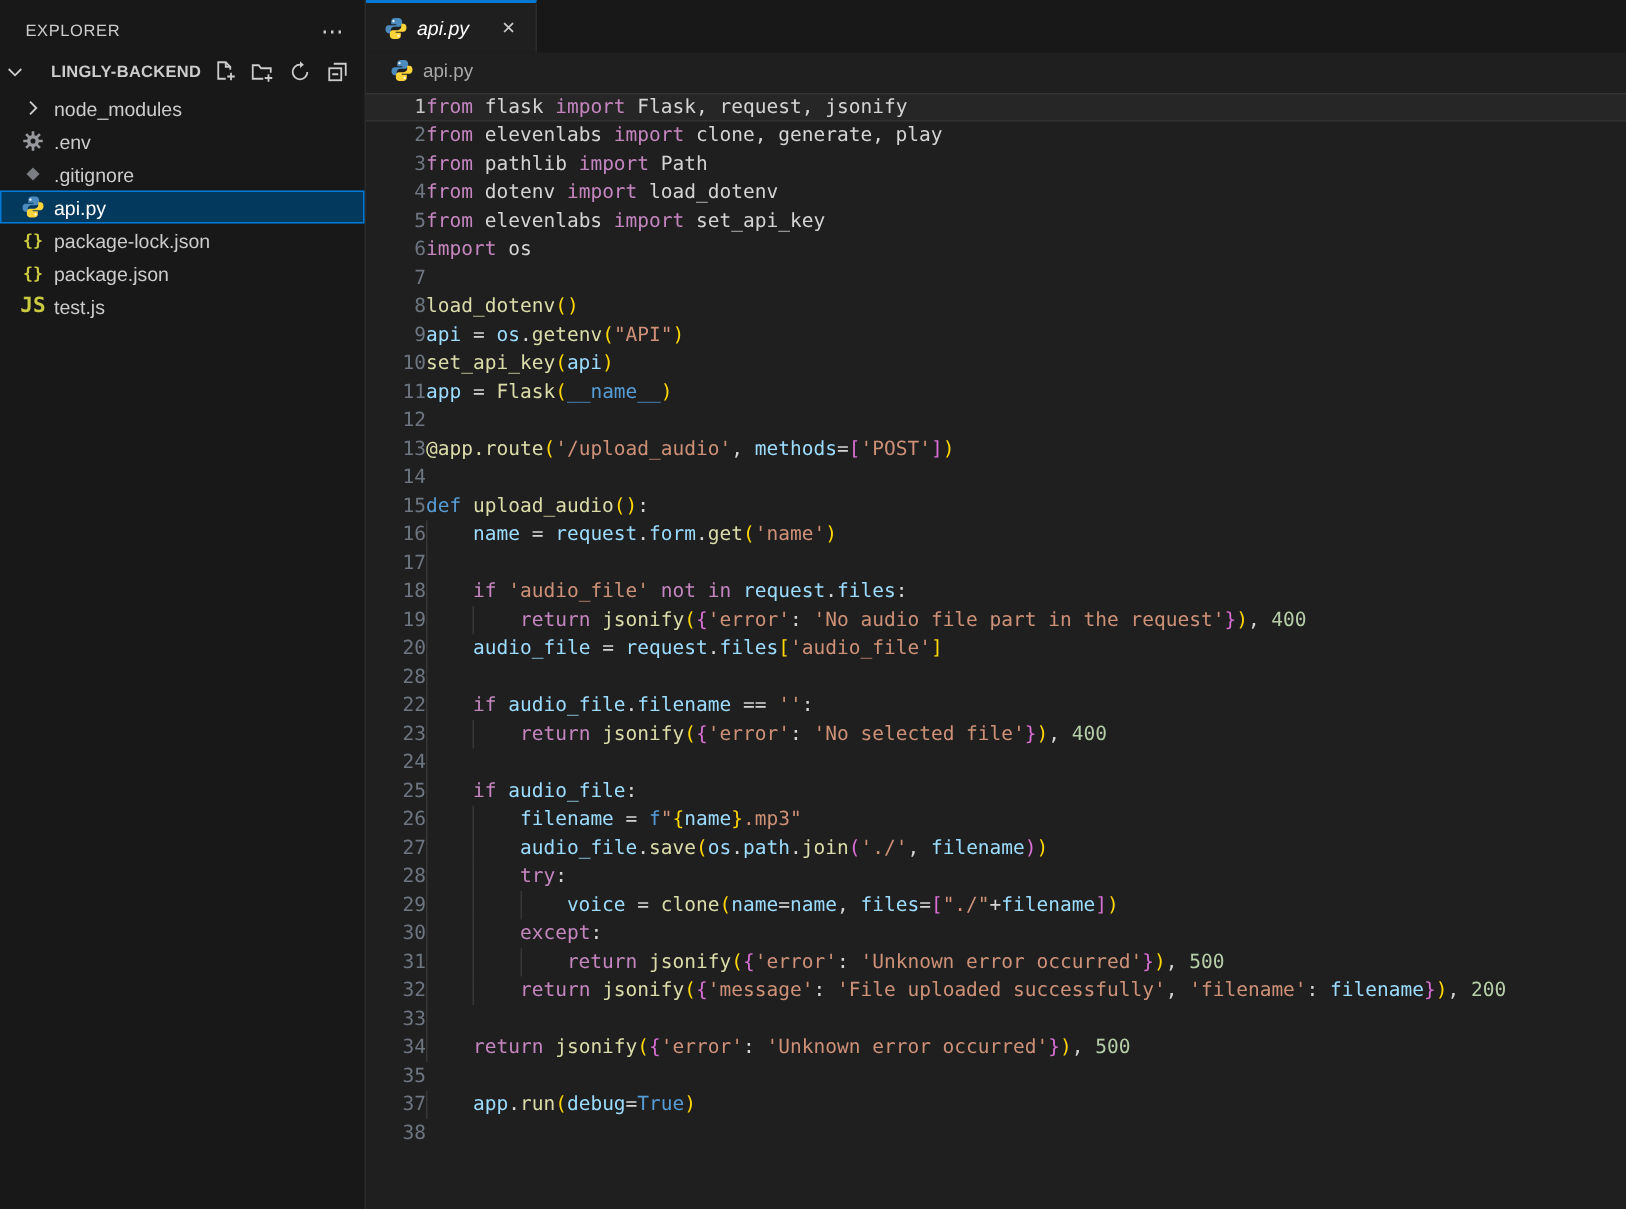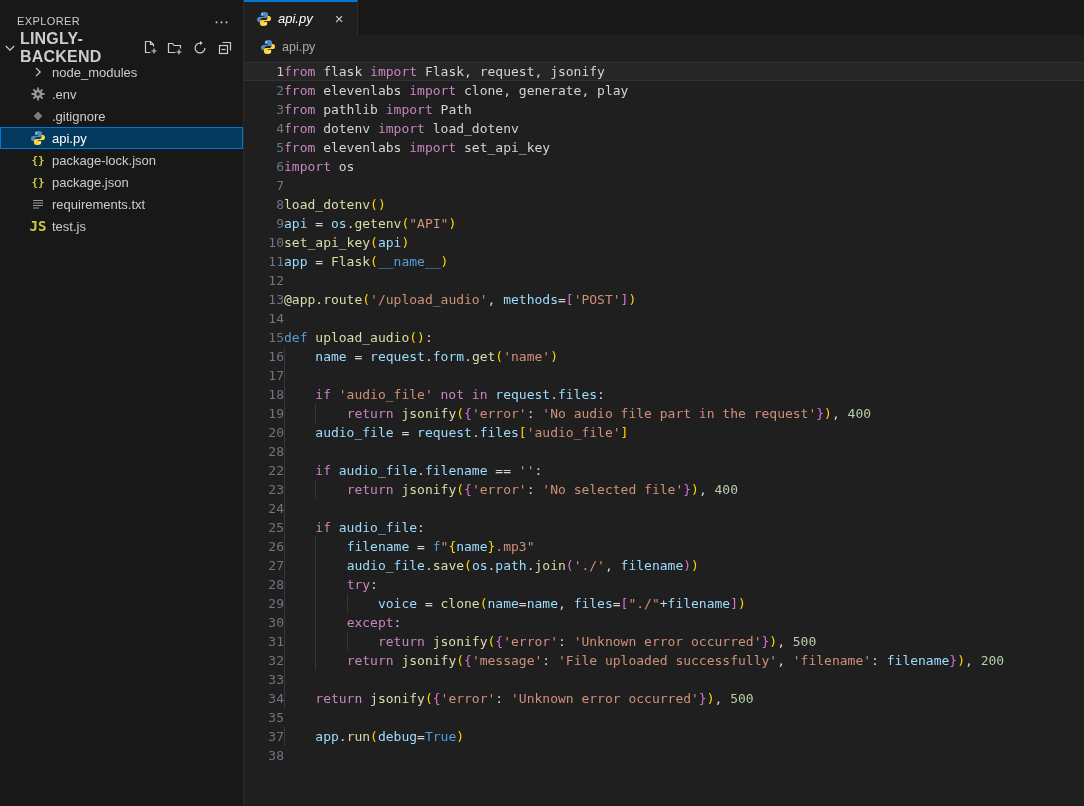--- a/index.html
+++ b/index.html
@@ -7,26 +7,26 @@
   .app{display:flex;width:1084px;height:806px;}
   
   .sidebar{width:243px;flex:none;background:var(--side-bg);border-right:1px solid var(--border);
     color:var(--text);display:flex;flex-direction:column;padding-top:6px;}
   .side-head{height:30px;display:flex;align-items:center;justify-content:space-between;
     padding:0 14px 0 17px;}
   .side-title{font-size:11px;letter-spacing:.4px;color:var(--text);}
   .icon-btn{background:none;border:none;color:var(--text);cursor:pointer;padding:0;
     font-size:15px;line-height:1;}
   .ws-row{height:23px;display:flex;align-items:center;padding:0 10px 0 2px;cursor:pointer;}
-  .ws-title{font-size:16px;font-weight:bold;letter-spacing:.2px;color:var(--text);margin-left:2px;}
+  .ws-title{font-size:11px;font-weight:bold;letter-spacing:.2px;color:var(--text);margin-left:16px;}
   .ws-actions{margin-left:auto;display:flex;gap:9px;align-items:center;}
   .ws-actions .icon-btn{width:16px;height:16px;}
   .icon16{width:16px;height:16px;display:inline-flex;align-items:center;justify-content:center;flex:none;}
   .file-list{margin-top:2px;}
-  .file-row{height:22px;display:flex;align-items:center;padding-left:30px;cursor:pointer;
+  .file-row{height:22px;display:flex;align-items:center;padding-left:14px;cursor:pointer;
     font-size:13px;color:var(--text);box-sizing:border-box;}
   .file-row .flabel{margin-left:6px;white-space:nowrap;}
   .file-row.selected{background:var(--selection-bg);outline:1px solid var(--selection-border);
     outline-offset:-1px;color:#ffffff;}
   .txticon{font-family:"DejaVu Sans Mono",monospace;font-size:11px;font-weight:bold;
     color:var(--icon-yellow);}
   .txticon.js{font-size:14px;letter-spacing:0;}
   
   .editor{flex:1;display:flex;flex-direction:column;background:var(--editor-bg);min-width:0;}
   .tabbar{height:35px;flex:none;background:var(--side-bg);display:flex;align-items:stretch;}
@@ -144,30 +144,20 @@
           <span class="flabel">package-lock.json</span>
         </div>
         <div class="file-row">
           <span class="icon16">
             <span class="txticon">{}</span>
           </span>
           <span class="flabel">package.json</span>
         </div>
         <div class="file-row">
           <span class="icon16">
-            <svg viewBox="0 0 16 16" width="16" height="16" style="color:var(--icon-gray)">
-              <g stroke="currentColor" stroke-width="1.2">
-                <path d="M3 4.5h10M3 7h10M3 9.5h10M3 12h6"></path>
-              </g>
-            </svg>
-          </span>
-          <span class="flabel">requirements.txt</span>
-        </div>
-        <div class="file-row">
-          <span class="icon16">
             <span class="txticon js">JS</span>
           </span>
           <span class="flabel">test.js</span>
         </div>
       </div>
   </aside>
 
   <main class="editor">
     <div class="tabbar">
       <div class="tab active">

